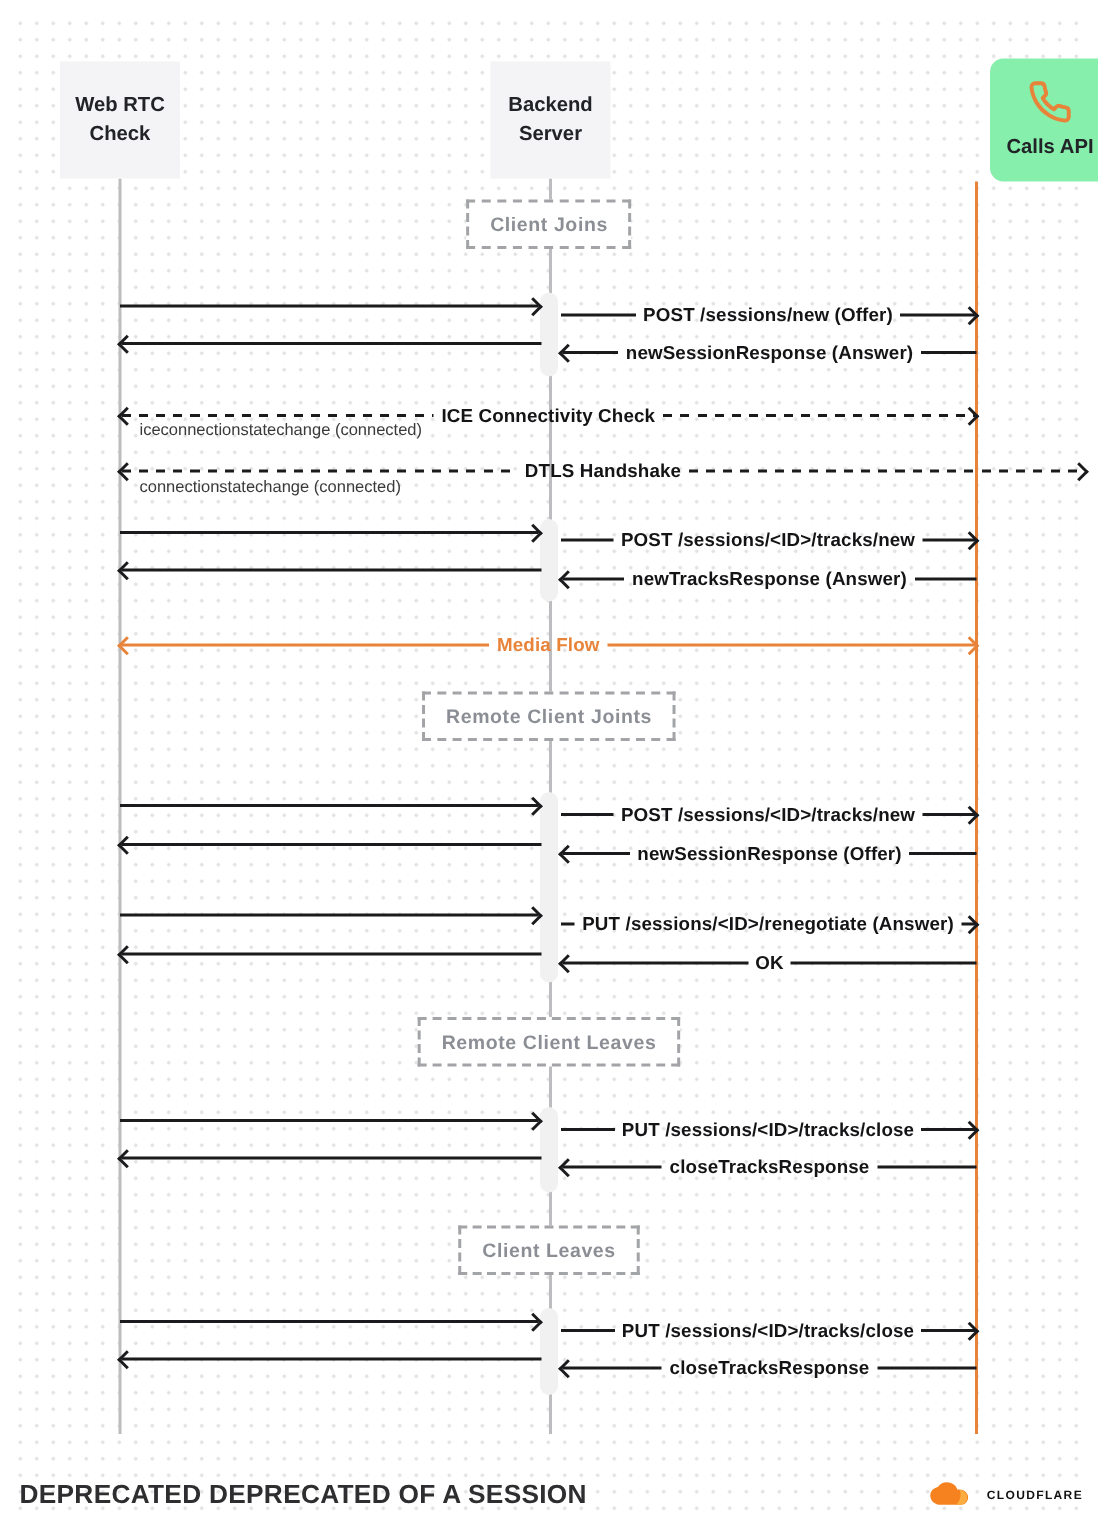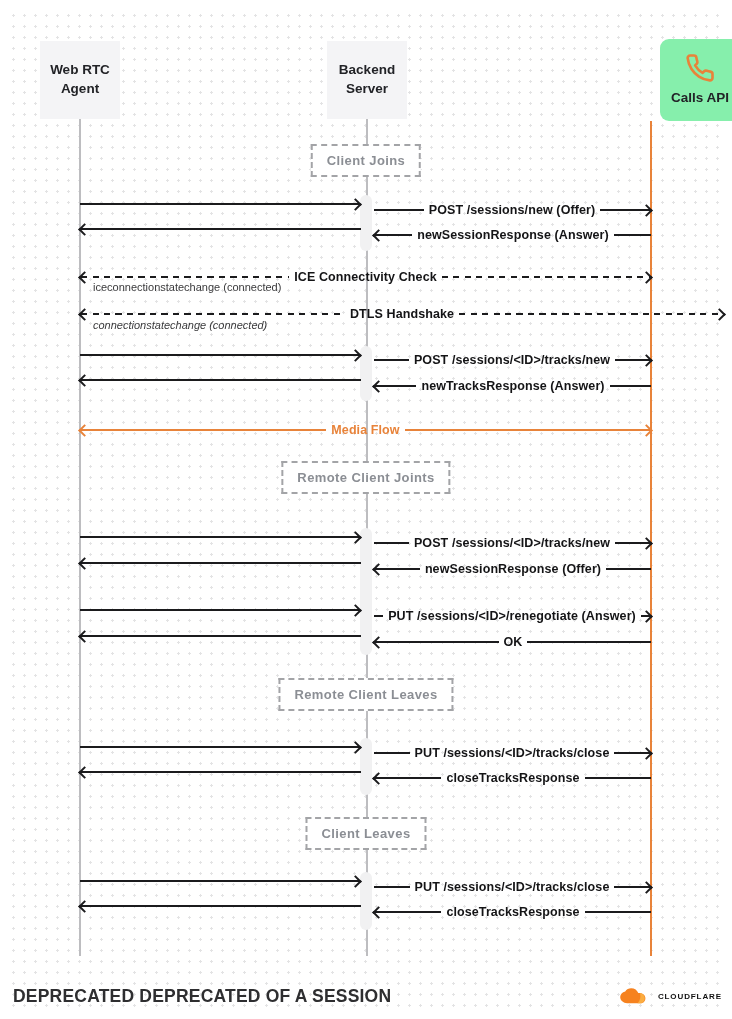--- a/index.html
+++ b/index.html
@@ -72,33 +72,33 @@
 <div class="lifeline" style="left:366px; top:119px; height:837px;"></div>
 <div class="lifeline orange" style="left:650px; top:121px; height:835px;"></div>
 
 <div class="activation" style="top:195px; height:56px;"></div>
 <div class="activation" style="top:346px; height:55px;"></div>
 <div class="activation" style="top:528px; height:127px;"></div>
 <div class="activation" style="top:738px; height:57px;"></div>
 <div class="activation" style="top:872px; height:58px;"></div>
 
 <div class="actor" style="left:40px;">
-    <span>Web RTC Agent</span>
+    <span>Web RTC Check</span>
   </div>
 <div class="actor" style="left:327px;">
     <span>Backend Server</span>
   </div>
 <div class="actor calls" style="left:612px;">
   <svg width="30" height="30" viewBox="0 0 24 24" fill="none" stroke="#E8833A" stroke-width="2.1" stroke-linecap="round" stroke-linejoin="round">
     <path d="M22 16.92v3a2 2 0 0 1-2.18 2 19.79 19.79 0 0 1-8.63-3.07 19.5 19.5 0 0 1-6-6 19.79 19.79 0 0 1-3.07-8.67A2 2 0 0 1 4.11 2h3a2 2 0 0 1 2 1.72 12.84 12.84 0 0 0 .7 2.81 2 2 0 0 1-.45 2.11L8.09 9.91a16 16 0 0 0 6 6l1.27-1.27a2 2 0 0 1 2.11-.45 12.84 12.84 0 0 0 2.81.7A2 2 0 0 1 22 16.92z"></path>
   </svg>
   <span class="alabel">Calls API</span>
 </div>
 
-<div class="phase" style="top:144px;"><span>Client Joins</span></div>
+<div class="phase" style="top:133px;"><span>Client Joins</span></div>
 <div class="phase" style="top:461px;"><span>Remote Client Joints</span></div>
 <div class="phase" style="top:678px;"><span>Remote Client Leaves</span></div>
 <div class="phase" style="top:817px;"><span>Client Leaves</span></div>
 
 <div class="msg" style="top:197px; left:80px; width:280px;">
     <span class="ln"></span>
     <span class="arr r"></span>
   </div>
 <div class="msg" style="top:203px; left:374px; width:277px;">
     <span class="ln"></span>
@@ -125,21 +125,21 @@
     <span class="arr r"></span>
   </div>
 <div class="sub" style="top:281px;">iceconnectionstatechange (connected)</div>
 <div class="msg dashed" style="top:307px; left:80px; width:644px;">
     <span class="arr l"></span>
     <span class="ln"></span>
     <span class="lbl">DTLS Handshake</span>
     <span class="ln"></span>
     <span class="arr r"></span>
   </div>
-<div class="sub" style="top:319px;font-style:italic;">connectionstatechange (connected)</div>
+<div class="sub" style="top:319px;">connectionstatechange (connected)</div>
 
 <div class="msg" style="top:348px; left:80px; width:280px;">
     <span class="ln"></span>
     <span class="arr r"></span>
   </div>
 <div class="msg" style="top:353px; left:374px; width:277px;">
     <span class="ln"></span>
     <span class="lbl">POST /sessions/&lt;ID&gt;/tracks/new</span>
     <span class="ln"></span>
     <span class="arr r"></span>

